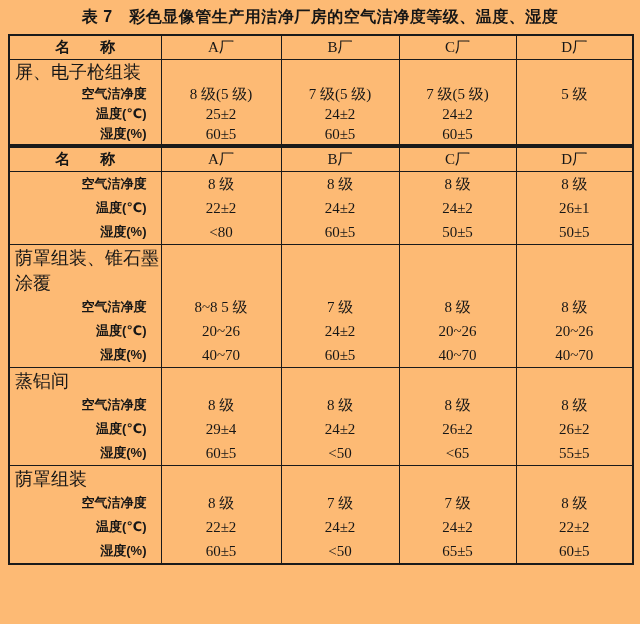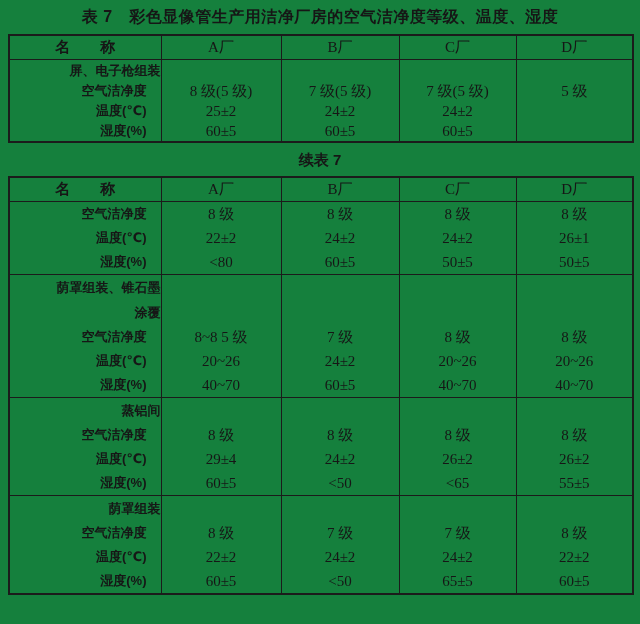--- a/index.html
+++ b/index.html
@@ -1,18 +1,18 @@
 <!DOCTYPE html>
 <html><head>
 <meta charset="utf-8">
 <style>
   html,body { margin:0; padding:0; background:#e8e8e6; }
   .page {
     position:relative; width:640px; height:624px; margin:0;
-    background:#15803d; color:#161616; overflow:hidden;
+    background:#fdba74; color:#161616; overflow:hidden;
     font-family:"Liberation Serif","DejaVu Serif",serif;
   }
   .doc-title {
     margin:7px 8px 6px; text-align:center;
     font-family:"Liberation Sans","DejaVu Sans",sans-serif;
     font-weight:bold; font-size:16px; letter-spacing:0.5px;
     white-space:nowrap;
   }
   .cont-title {
     margin:8px 0 6px; text-align:center;
@@ -40,23 +40,23 @@
   .t thead th.name-h {
     font-family:"Liberation Sans","DejaVu Sans",sans-serif;
     font-weight:bold;
   }
   .t tr.sec-first td { border-top:1.5px solid #1b1b1b; }
   .t1 td { height:20px; }
   .t1 tr.sec-first td { height:21px; }
   .t2 td { height:24px; }
   .t2 tr.sec-first td, .t2 tr.sec-line2 td { height:25px; }
   .sec-lbl {
-    text-align:right; padding-left:5px !important;
-    font-family:"Liberation Sans","DejaVu Sans",sans-serif;
-    font-weight:bold; font-size:13px;
+    text-align:left; padding-left:5px !important;
+    font-family:"Liberation Sans","DejaVu Sans",sans-serif;
+    font-weight:normal; font-size:18px;
   }
   .sub-lbl {
     text-align:right; padding-right:14px !important;
     font-family:"Liberation Sans","DejaVu Sans",sans-serif;
     font-weight:bold; font-size:13px;
   }
   .val { text-align:center; font-size:15px; }
 </style>
 </head>
 <body>
@@ -107,21 +107,20 @@
       <tr>
         <td class="sub-lbl">湿度(%)</td>
         <td class="val">60±5</td>
         <td class="val">60±5</td>
         <td class="val">60±5</td>
         <td class="val"></td>
       </tr>
     </tbody>
   </table>
 
-  <div class="cont-title">续表 7</div>
 
   <table class="t t2">
     <colgroup>
         <col class="c0">
         <col class="c1">
         <col class="c2">
         <col class="c3">
         <col class="c4">
       </colgroup>
     <thead>

